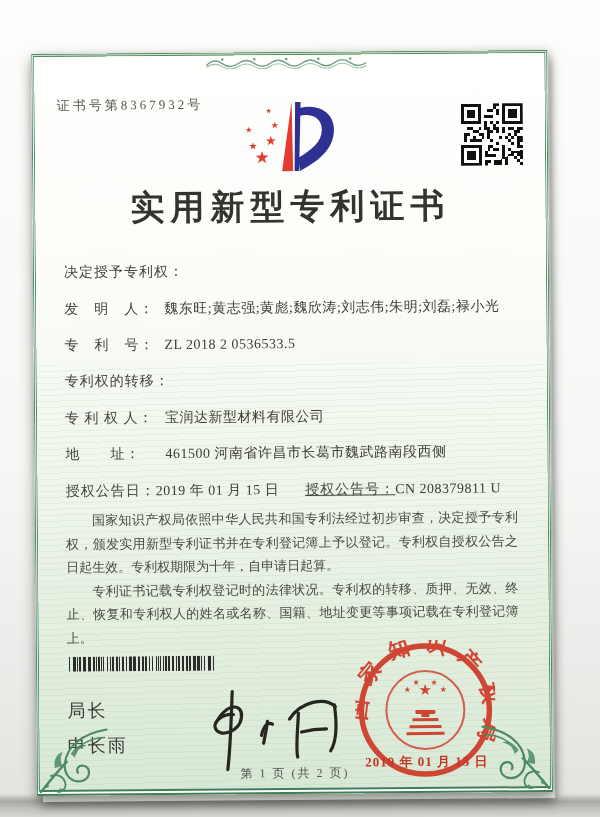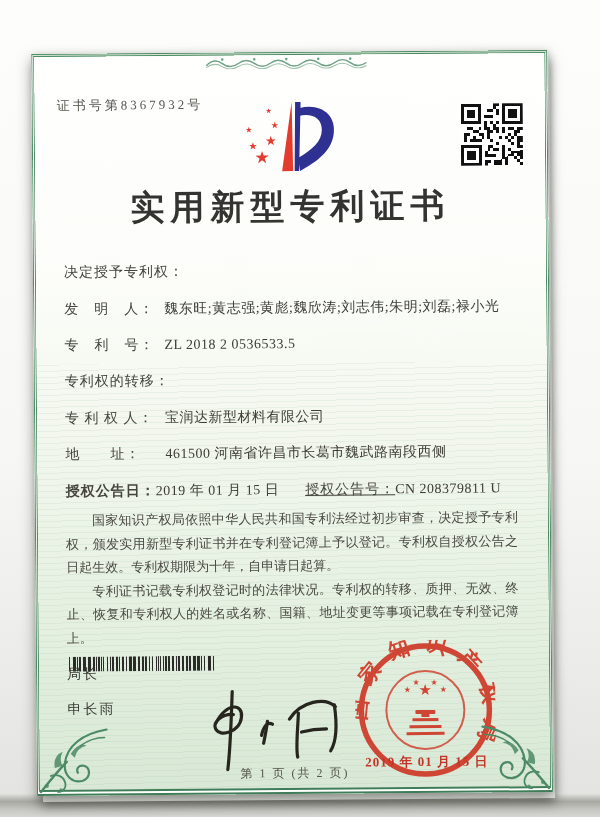--- a/index.html
+++ b/index.html
@@ -30,21 +30,21 @@
     font-size:34px;font-weight:600;letter-spacing:6px;color:#33332f;}
   .fields{position:absolute;left:28px;right:26px;top:198px;font-size:14px;color:#45453e;}
   .row{height:36.4px;display:flex;align-items:center;white-space:nowrap;}
   .lab{display:inline-block;width:100px;letter-spacing:1px;color:#44443d;}
   .val{letter-spacing:.5px;color:#3e3e38;}
   .pair2{margin-left:26px;text-decoration:underline;}
   .paras{position:absolute;left:28px;right:30px;top:452px;font-size:13px;line-height:23.5px;
     color:#4a4a42;text-align:justify;}
   .paras p{margin:0;text-indent:2em;}
   .barcode{position:absolute;left:30px;top:600px;}
-  .director{position:absolute;left:28px;top:600px;font-size:14px;color:#3c3c36;letter-spacing:2px;}
+  .director{position:absolute;left:28px;top:636px;font-size:18px;color:#3c3c36;letter-spacing:2px;}
   .director div{height:35px;display:flex;align-items:center;}
   .signature{position:absolute;left:158px;top:628px;}
   .seal{position:absolute;left:316px;top:586px;opacity:.93;}
   .seal-date{position:absolute;left:312px;top:699px;width:150px;text-align:center;
     font-size:13px;letter-spacing:1px;color:#c23527;font-weight:600;}
   .page-info{position:absolute;left:0;right:0;bottom:6px;text-align:center;font-size:12px;
     letter-spacing:2px;color:#55554e;}
   .fl{position:absolute;}
   .fl-left{left:-3px;bottom:-6px;}
   .fl-right{right:-3px;bottom:-6px;transform:scaleX(-1);}
@@ -225,21 +225,21 @@
       </div>
       <div class="row">
         <span class="lab">专 利 权 人：</span>
         <span class="val">宝润达新型材料有限公司</span>
       </div>
       <div class="row">
         <span class="lab">地　　址：</span>
         <span class="val">461500 河南省许昌市长葛市魏武路南段西侧</span>
       </div>
       <div class="row">
-        <span style="letter-spacing:1px;font-weight:bold;">授权公告日：</span>
+        <span style="letter-spacing:1px;">授权公告日：</span>
         <span class="val">2019 年 01 月 15 日</span>
         <span class="pair2" style="letter-spacing:1px;">授权公告号：</span>
         <span class="val">CN 208379811 U</span>
       </div>
     </div>
 
     <div class="paras">
       <p>国家知识产权局依照中华人民共和国专利法经过初步审查，决定授予专利权，颁发实用新型专利证书并在专利登记簿上予以登记。专利权自授权公告之日起生效。专利权期限为十年，自申请日起算。</p>
       <p>专利证书记载专利权登记时的法律状况。专利权的转移、质押、无效、终止、恢复和专利权人的姓名或名称、国籍、地址变更等事项记载在专利登记簿上。</p>
     </div>

